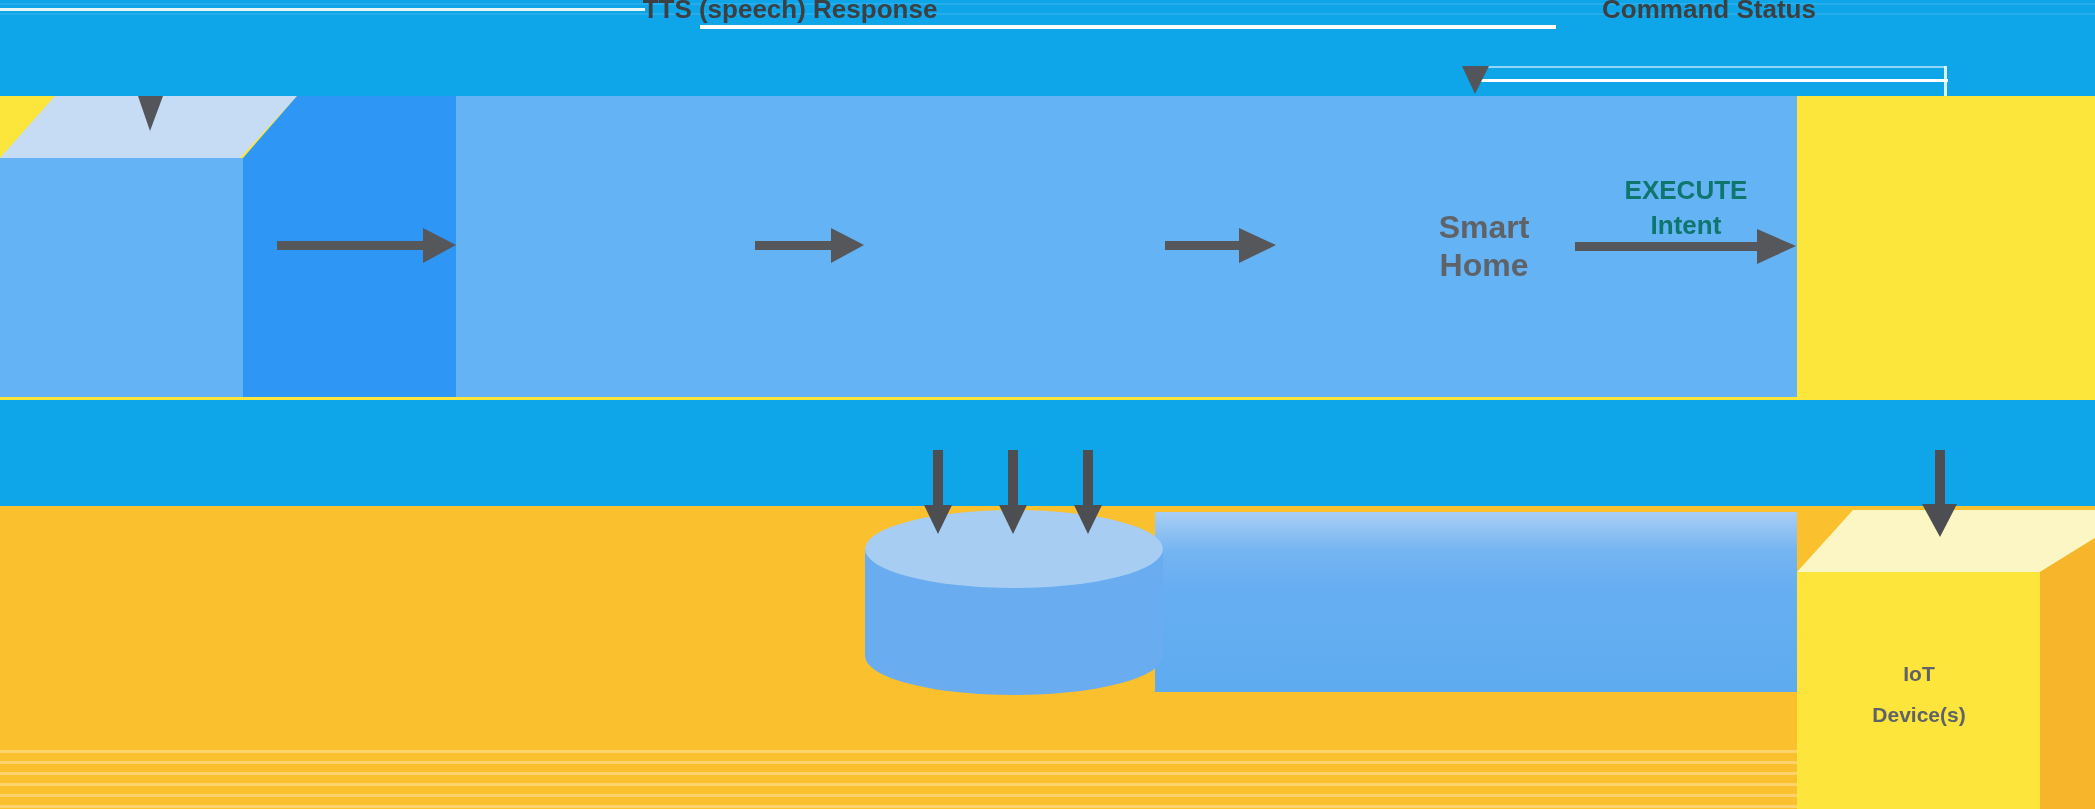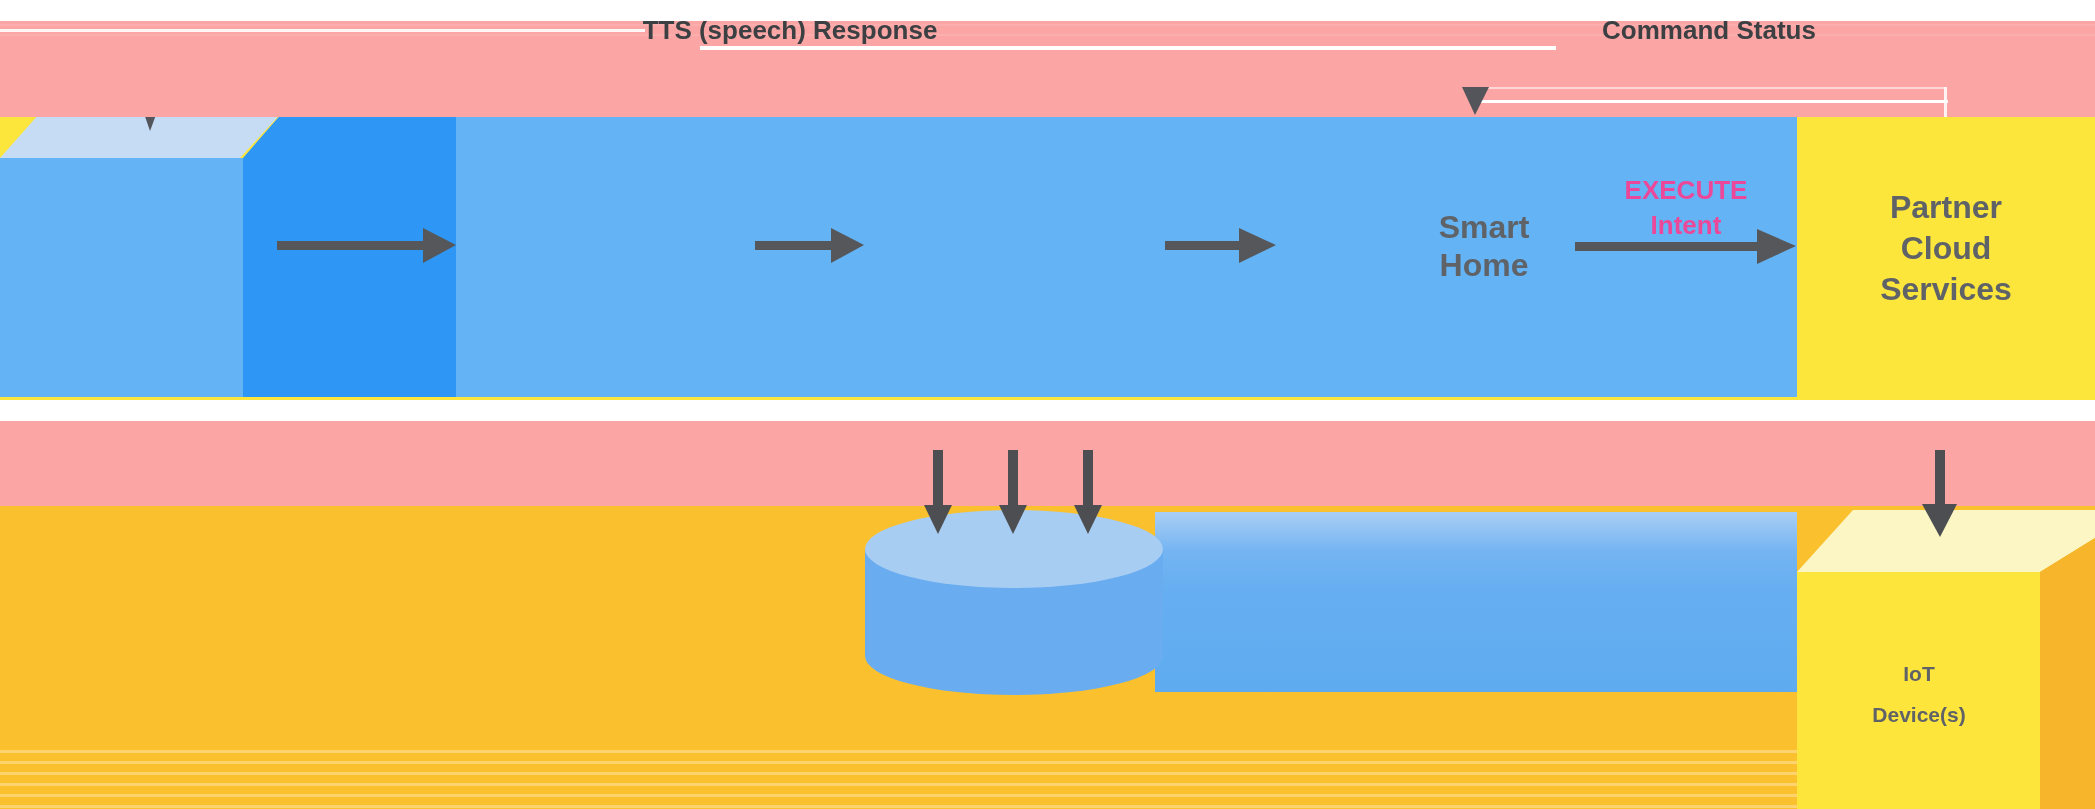--- a/index.html
+++ b/index.html
@@ -1,39 +1,39 @@
 <!DOCTYPE html>
 <html><head>
 <meta charset="utf-8">
 <style>
   html,body{margin:0;padding:0;background:#ffffff;}
   .stage{position:relative;width:2095px;height:809px;overflow:hidden;
          font-family:"Liberation Sans",sans-serif;background:#ffffff;}
   .abs{position:absolute;}
   
   .row1-base{left:0;top:96px;width:2095px;height:304px;background:#fde63c;}
-  .band{background:#fca5a5;margin-top:21px;}
+  .band{background:#0ea5e9;}
   .band-top{left:0;top:0;width:2095px;height:96px;overflow:hidden;}
   .band-mid{left:0;top:400px;width:2095px;height:106px;}
   .bottom-amber{left:0;top:506px;width:2095px;height:303px;background:#fbc02d;}
   .bottom-stripes{left:0;top:742px;width:2095px;height:67px;
       background:repeating-linear-gradient(to bottom,
         rgba(255,255,255,0) 0 8px, rgba(255,255,255,0.30) 8px 11px);}
   .blue-bar{left:1155px;top:512px;width:642px;height:180px;
       background:linear-gradient(to bottom,#a9cef4 0%,#74b4f2 22%,#65aef1 45%,#5fabf0 100%);}
   .panel-blue{left:456px;top:96px;width:1341px;height:301px;background:#64b3f4;}
   .partner-box{left:1797px;top:96px;width:298px;height:301px;background:#fde63c;}
   
   .wline{background:#ffffff;}
   
   .label{position:absolute;font-weight:bold;color:#5f6368;text-align:center;
          white-space:pre-line;}
   .node-label{font-size:32px;line-height:42px;}
   .band-label{font-size:26px;line-height:30px;color:#3c4043;}
-  .edge-label{font-size:26px;line-height:35px;color:#ec4899;}
+  .edge-label{font-size:26px;line-height:35px;color:#0f766e;}
   svg{position:absolute;left:0;top:0;pointer-events:none;}
 </style>
 </head>
 <body>
 
 <div class="stage">
 
   <div class="abs row1-base"></div>
 
   <div class="abs panel-blue"></div>
@@ -103,23 +103,20 @@
         <rect x="1935" y="450" width="10" height="55"></rect>
         <polygon points="1922,504 1957,504 1940,537"></polygon>
       </g>
     </g>
   </svg>
 
   <div class="label node-label" style="left:1364px;top:208px;width:240px;line-height:38px;">Smart
 Home</div>
   <div class="label edge-label" style="left:1586px;top:173px;width:200px;">EXECUTE
 Intent</div>
-  <div class="label node-label" style="left:1797px;top:187px;width:298px;line-height:41px;">Partner
-Cloud
-Services</div>
   <div class="label node-label" style="left:1798px;top:653px;width:242px;font-size:21px;line-height:41px;">IoT
 Device(s)</div>
 
   <div class="abs band band-top">
 
     <div class="abs wline" style="left:0;top:3px;width:2095px;height:2px;opacity:.10;"></div>
     <div class="abs wline" style="left:0;top:13px;width:2095px;height:2px;opacity:.10;"></div>
 
     <div class="abs wline" style="left:0;top:8px;width:645px;height:3px;opacity:.9;"></div>
     <div class="abs wline" style="left:700px;top:25px;width:856px;height:4px;"></div>

